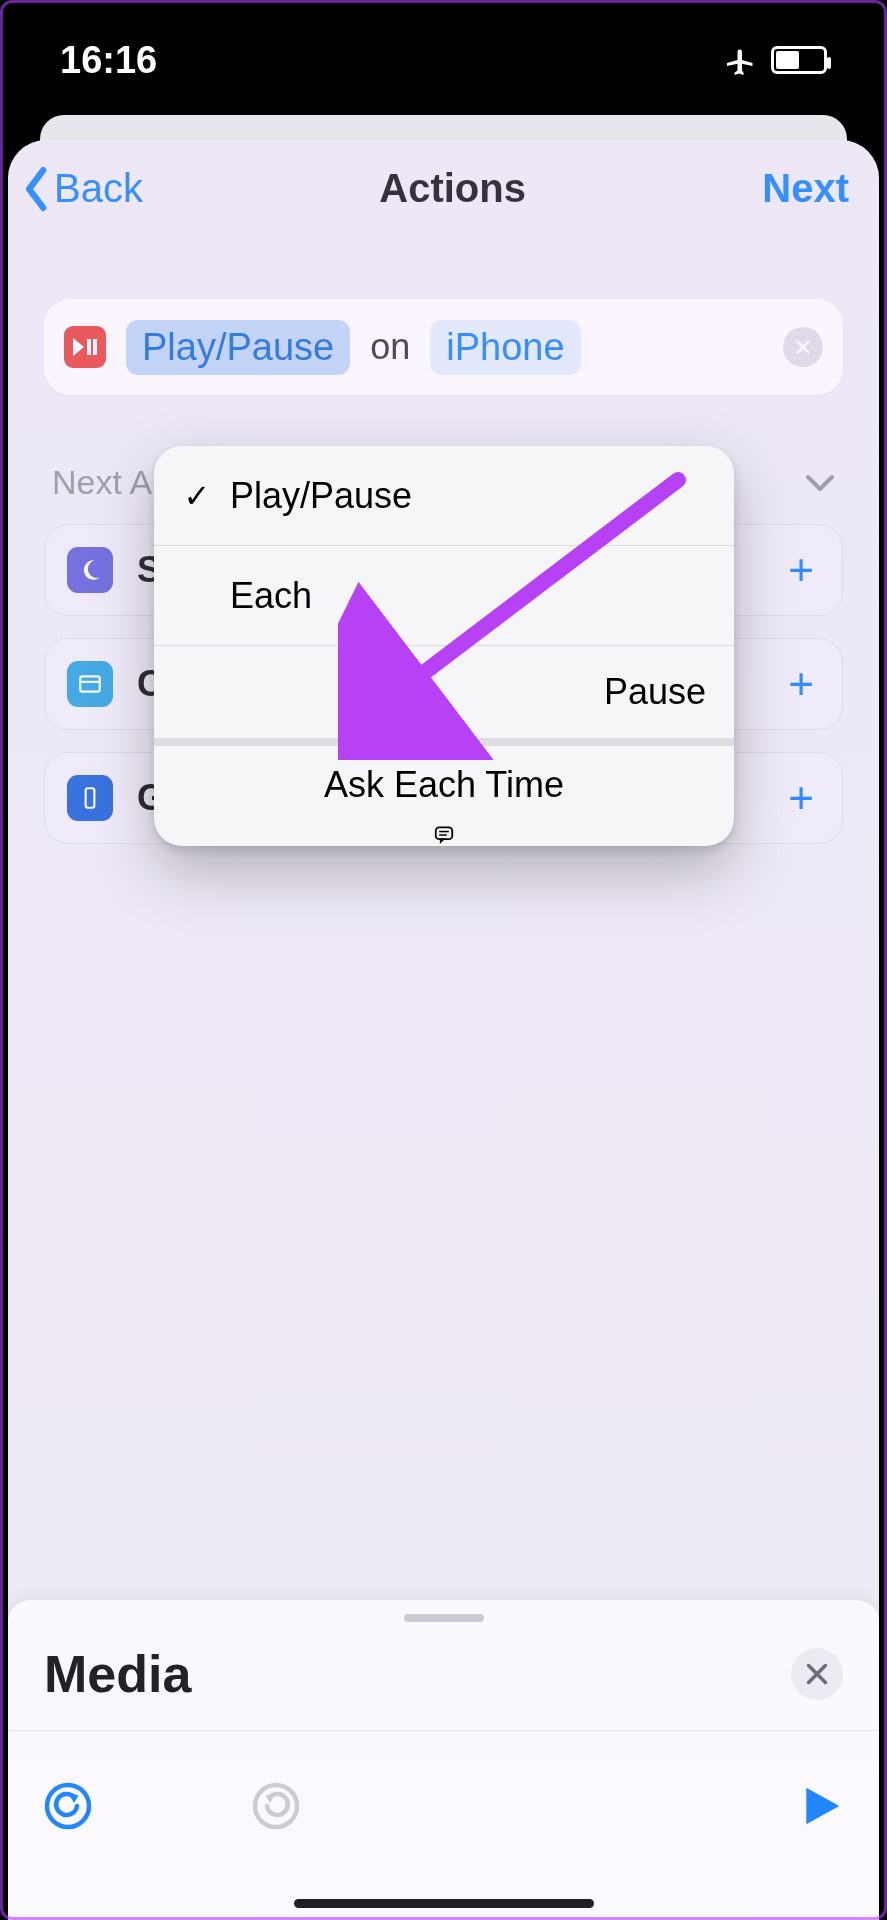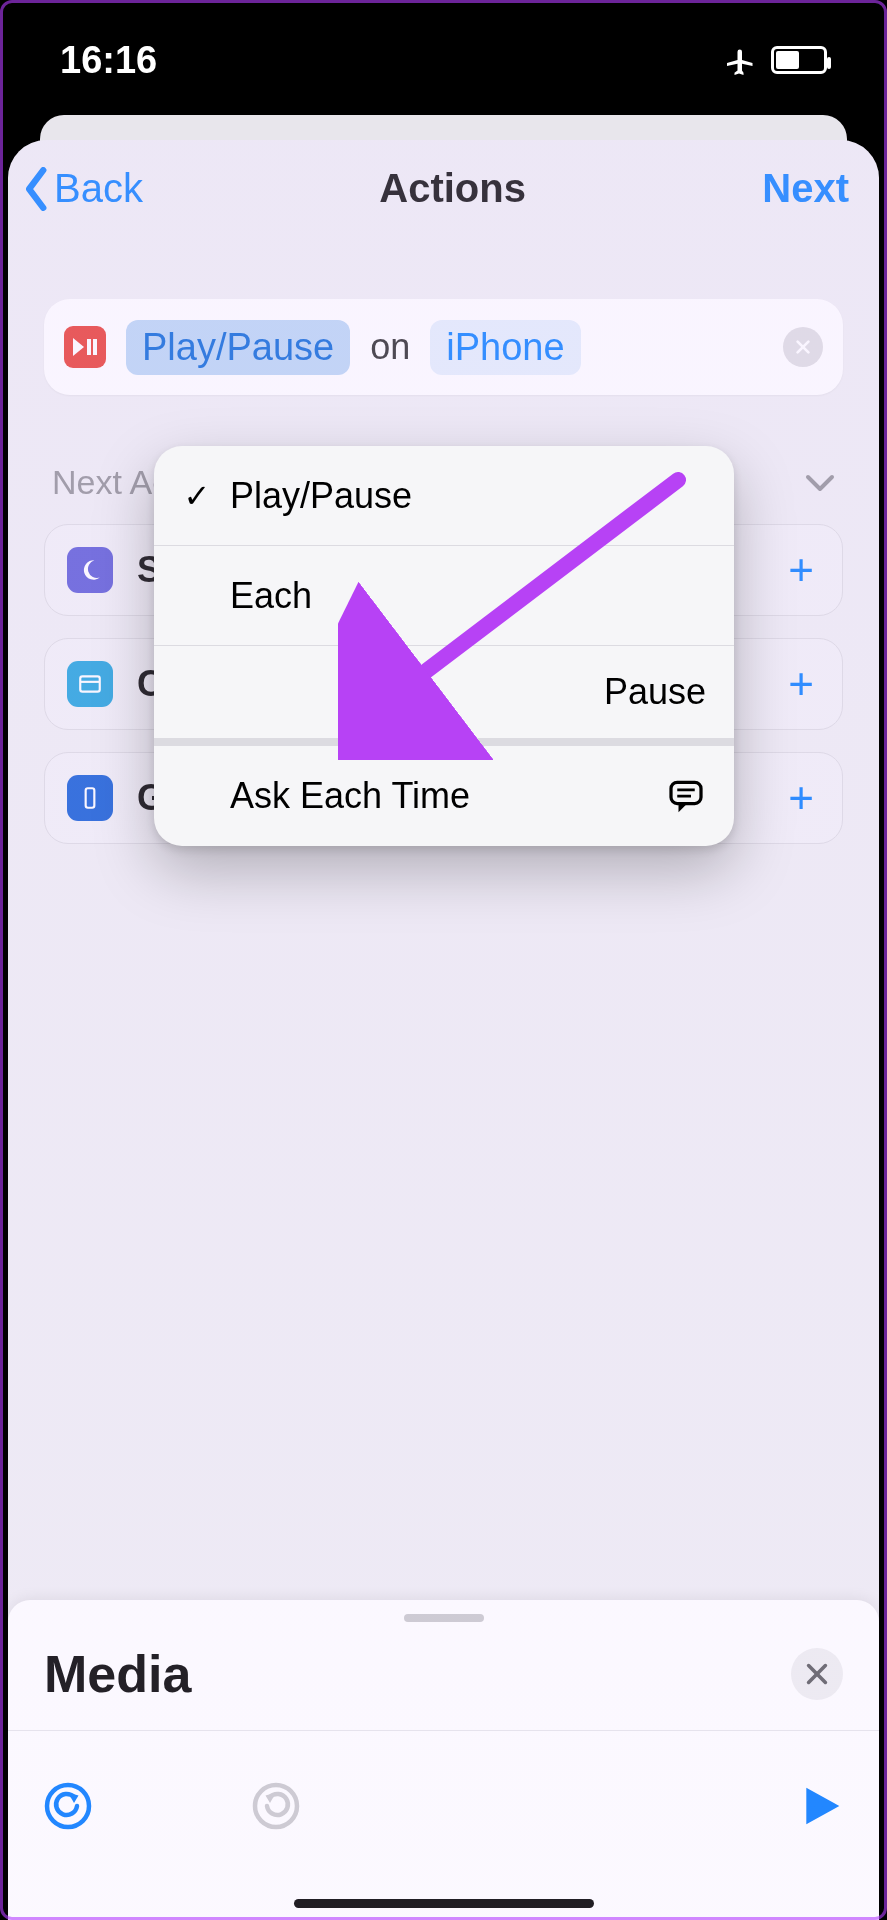--- a/index.html
+++ b/index.html
@@ -88,21 +88,21 @@
   
   .popup {
     position:absolute; left:146px; top:306px; width:580px;
     background:#f6f6f8; border-radius:28px;
     box-shadow:0 24px 60px rgba(0,0,0,0.25), 0 4px 10px rgba(0,0,0,0.12);
     z-index:60; overflow:hidden;
   }
   .popup-row { height:100px; display:flex; align-items:center; padding:0 28px;
     border-bottom:1px solid #dcdbe1; font-size:36px; color:#000; gap:18px;}
   .popup-row.thickline { border-bottom:8px solid #dcdbe1;text-align:right;}
-  .popup-row:last-child { border-bottom:none;}
+  .popup-row:last-child { border-bottom:none;flex-direction:column;}
   .popup-check { width:30px; text-align:center; font-size:32px;}
   .popup-blankcheck { width:30px; }
   .popup-label { flex:1; }
   .popup-endicon { width:40px; height:40px; }
 
   
   .arrow {
     position:absolute; top:320px; left:330px; z-index:70; pointer-events:none;
   }
 

